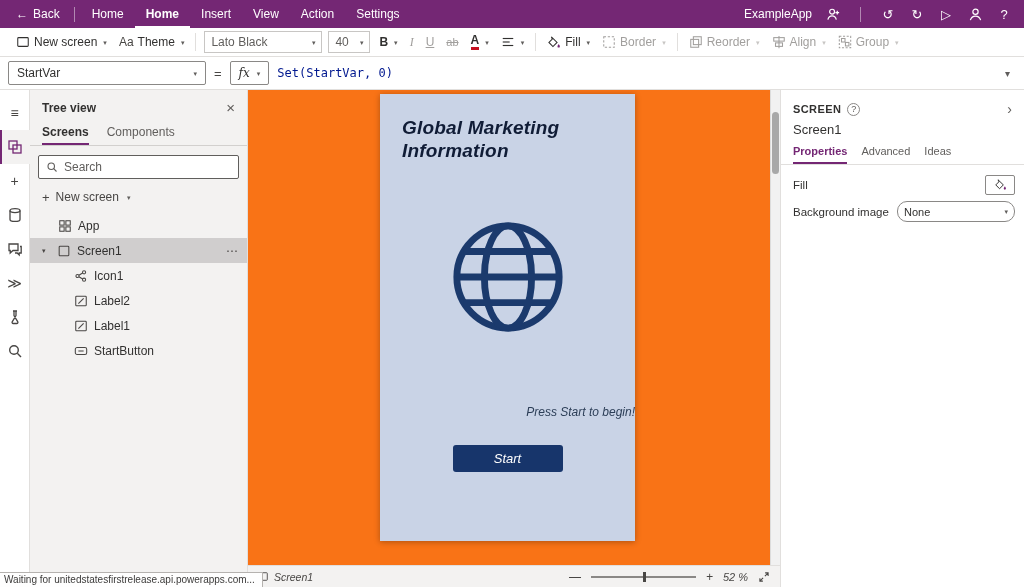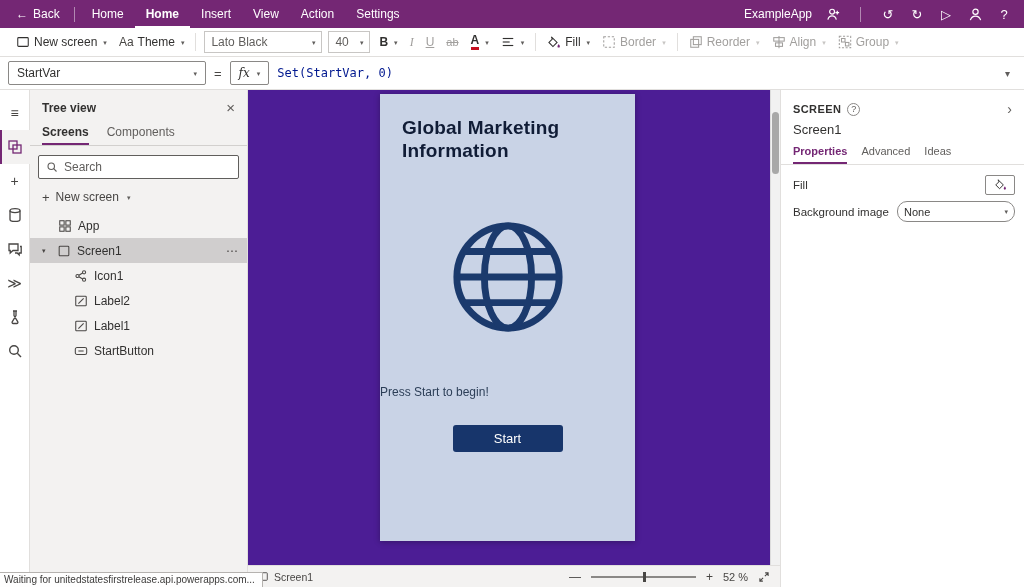--- a/index.html
+++ b/index.html
@@ -71,26 +71,26 @@
   .tree { flex:1; padding-top:2px; overflow:hidden; }
   .tree-row { height:25px; display:flex; align-items:center; gap:6px; padding-right:8px; color:#323130; }
   .tree-row svg { width:14px; height:14px; flex:none; color:#484644; }
   .row-app { padding-left:28px; }
   .row-screen { padding-left:12px; background:#d0cece; }
   .row-child { padding-left:44px; }
   .row-chev { font-size:7px; color:#484644; width:9px; }
   .row-more { margin-left:auto; color:#484644; font-size:12px; letter-spacing:1px; }
 
   
-  .canvas { flex:1; position:relative; background:#4c1d95; overflow:hidden; }
+  .canvas { flex:1; position:relative; background:#f97316; overflow:hidden;font-style:italic; }
   .phone { position:absolute; left:132px; top:4px; width:255px; height:447px; background:#c9d3e6; box-shadow:0 1px 6px rgba(0,0,0,.3); }
   .phone-title { padding:22px 18px 0 22px; font-size:19px; line-height:1.22; font-weight:800; color:#101c36; letter-spacing:.2px; }
   .globe-wrap { margin-top:56px; text-align:center; }
   .globe-wrap svg { width:118px; height:118px; }
-  .phone-sub { margin-top:46px; text-align:left; font-size:12px; color:#2c3e57; }
+  .phone-sub { margin-top:66px; text-align:right; font-size:12px; color:#2c3e57; }
   .phone-btn-wrap { margin-top:26px; text-align:center; }
   .phone-btn { display:inline-block; width:110px; line-height:27px; background:#17356b; color:#fff; font-size:13px; border-radius:3px; text-align:center; }
   .vscroll { position:absolute; top:0; right:0; bottom:22px; width:10px; background:#f1f1f1; border-left:1px solid #dcdcdc; }
   .vthumb { position:absolute; top:22px; left:1px; width:7px; height:62px; background:#a8a8a8; border-radius:4px; }
   .canvas-bottom { position:absolute; left:0; right:0; bottom:0; height:22px; background:#f3f2f1; border-top:1px solid #e1dfdd; display:flex; align-items:center; padding:0 10px; gap:10px; font-size:10.5px; color:#484644; }
   .cb-left { display:flex; align-items:center; gap:5px; }
   .cb-left svg { width:11px; height:11px; }
   .cb-right { margin-left:auto; display:flex; align-items:center; gap:10px; }
   .zoom-minus, .zoom-plus { font-size:12px; line-height:1; }
   .zoom-slider { width:105px; height:2px; background:#8a8886; position:relative; }

